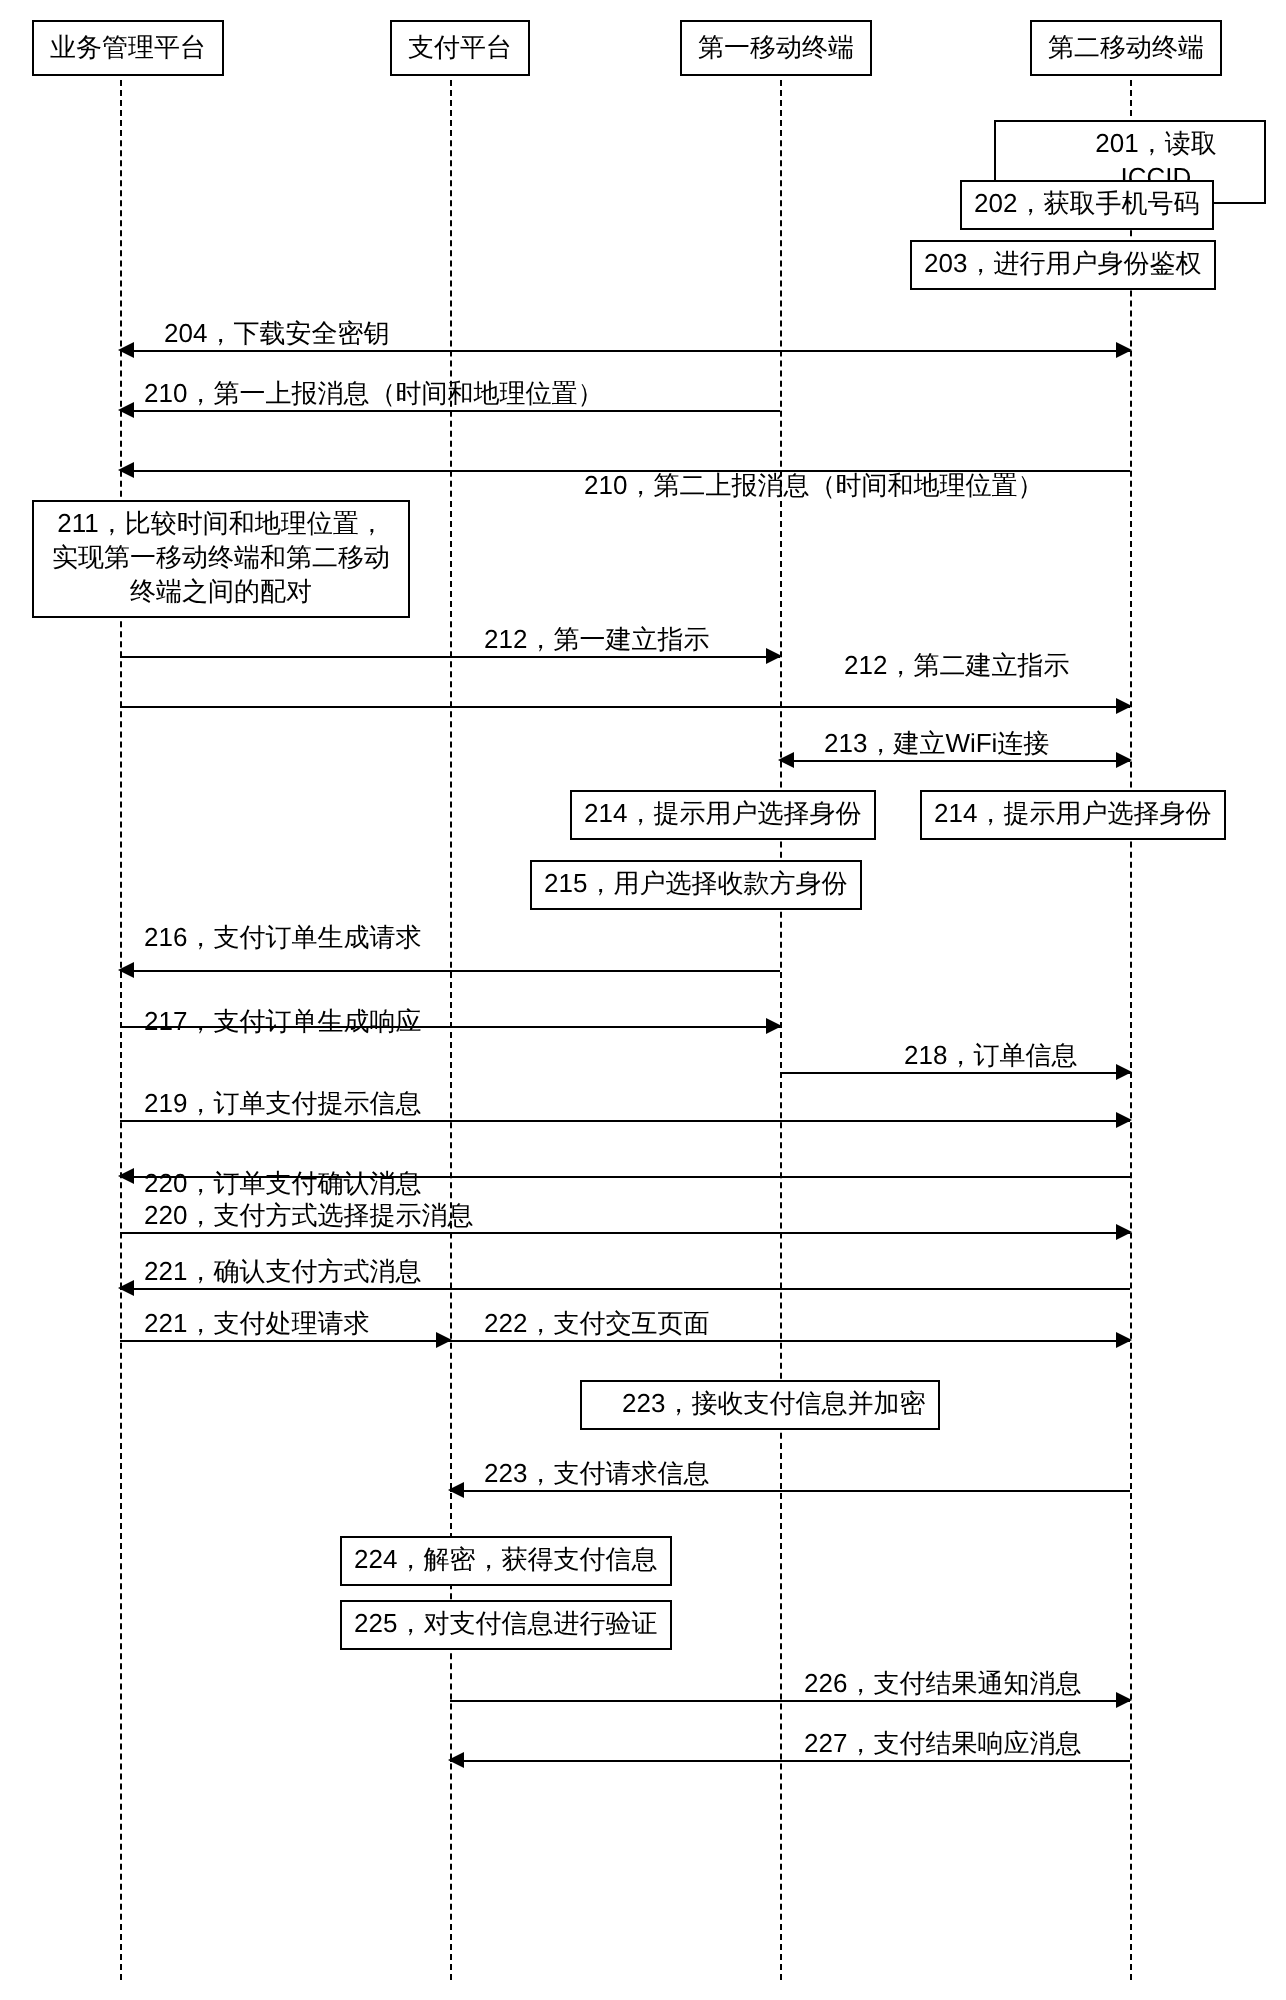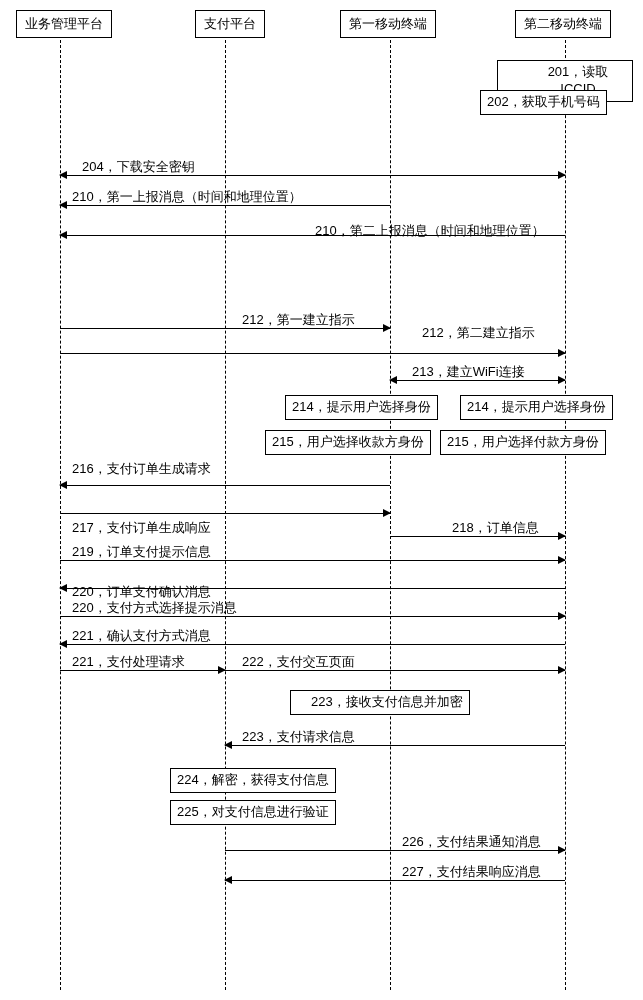--- a/index.html
+++ b/index.html
@@ -98,51 +98,52 @@
   <div class="participant" style="left:330px;">第一移动终端</div>
   <div class="participant" style="left:505px;">第二移动终端</div>
 
   <div class="lifeline" style="left:50px; height:950px;"></div>
   <div class="lifeline" style="left:215px; height:950px;"></div>
   <div class="lifeline" style="left:380px; height:950px;"></div>
   <div class="lifeline" style="left:555px; height:950px;"></div>
 
   <div class="note" style="left:487px; top:50px;padding-left:32px;">201，读取ICCID</div>
   <div class="note" style="left:470px; top:80px;">202，获取手机号码</div>
+  <div class="note" style="left:445px; top:110px;">203，进行用户身份鉴权</div>
 
   <div class="msg-line arrow-both" style="left:50px; top:165px; width:505px;"></div>
   <div class="msg-label" style="left:70px; top:148px;">204，下载安全密钥</div>
 
   <div class="msg-line arrow-left" style="left:50px; top:195px; width:330px;"></div>
   <div class="msg-label" style="left:60px; top:178px;">210，第一上报消息（时间和地理位置）</div>
 
   <div class="msg-line arrow-left" style="left:50px; top:225px; width:505px;"></div>
-  <div class="msg-label" style="left:280px; top:212px;margin-left:23px;">210，第二上报消息（时间和地理位置）</div>
+  <div class="msg-label" style="left:280px; top:224px;">210，第二上报消息（时间和地理位置）</div>
 
+  <div class="note" style="left:6px; top:240px; width:175px;">211，比较时间和地理位置，实现第一移动终端和第二移动终端之间的配对</div>
 
   <div class="msg-line arrow-right" style="left:50px; top:318px; width:330px;"></div>
   <div class="msg-label" style="left:230px; top:301px;">212，第一建立指示</div>
 
   <div class="msg-line arrow-right" style="left:50px; top:343px; width:505px;"></div>
   <div class="msg-label" style="left:410px; top:314px;">212，第二建立指示</div>
 
   <div class="msg-line arrow-both" style="left:380px; top:370px; width:175px;"></div>
   <div class="msg-label" style="left:400px; top:353px;">213，建立WiFi连接</div>
 
   <div class="note" style="left:275px; top:385px;">214，提示用户选择身份</div>
   <div class="note" style="left:450px; top:385px;">214，提示用户选择身份</div>
 
   <div class="note" style="left:255px; top:420px;">215，用户选择收款方身份</div>
-  <div class="note" style="left:430px; top:420px;">215，用户选择付款方身份</div>
 
   <div class="msg-line arrow-left" style="left:50px; top:475px; width:330px;"></div>
   <div class="msg-label" style="left:60px; top:450px;">216，支付订单生成请求</div>
 
   <div class="msg-line arrow-right" style="left:50px; top:503px; width:330px;"></div>
-  <div class="msg-label" style="left:60px; top:509px;">217，支付订单生成响应</div>
+  <div class="msg-label" style="left:60px; top:492px;">217，支付订单生成响应</div>
 
   <div class="msg-line arrow-right" style="left:380px; top:526px; width:175px;"></div>
   <div class="msg-label" style="left:440px; top:509px;">218，订单信息</div>
 
   <div class="msg-line arrow-right" style="left:50px; top:550px; width:505px;"></div>
   <div class="msg-label" style="left:60px; top:533px;">219，订单支付提示信息</div>
 
   <div class="msg-line arrow-left" style="left:50px; top:578px; width:505px;"></div>
   <div class="msg-label" style="left:60px; top:561px;margin-top:12px;">220，订单支付确认消息</div>
 

